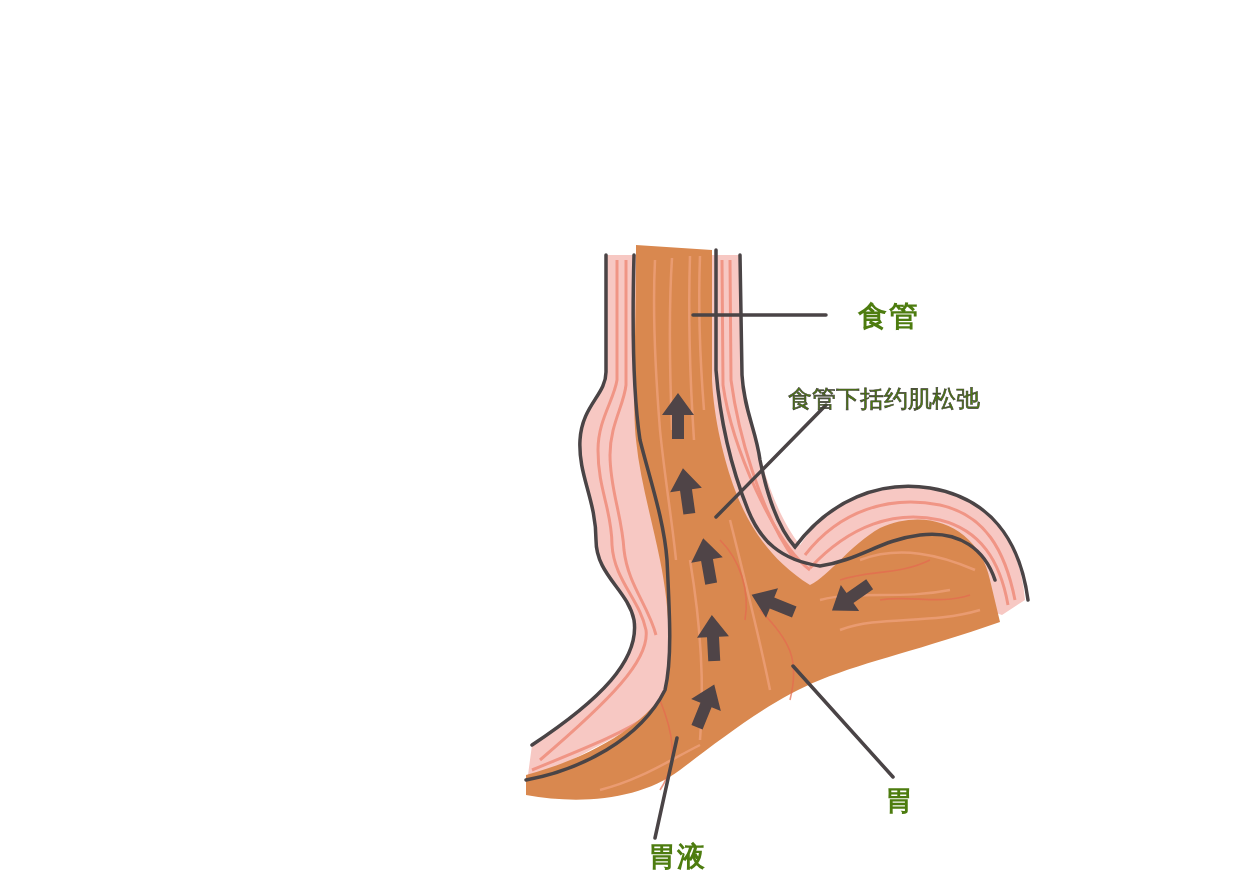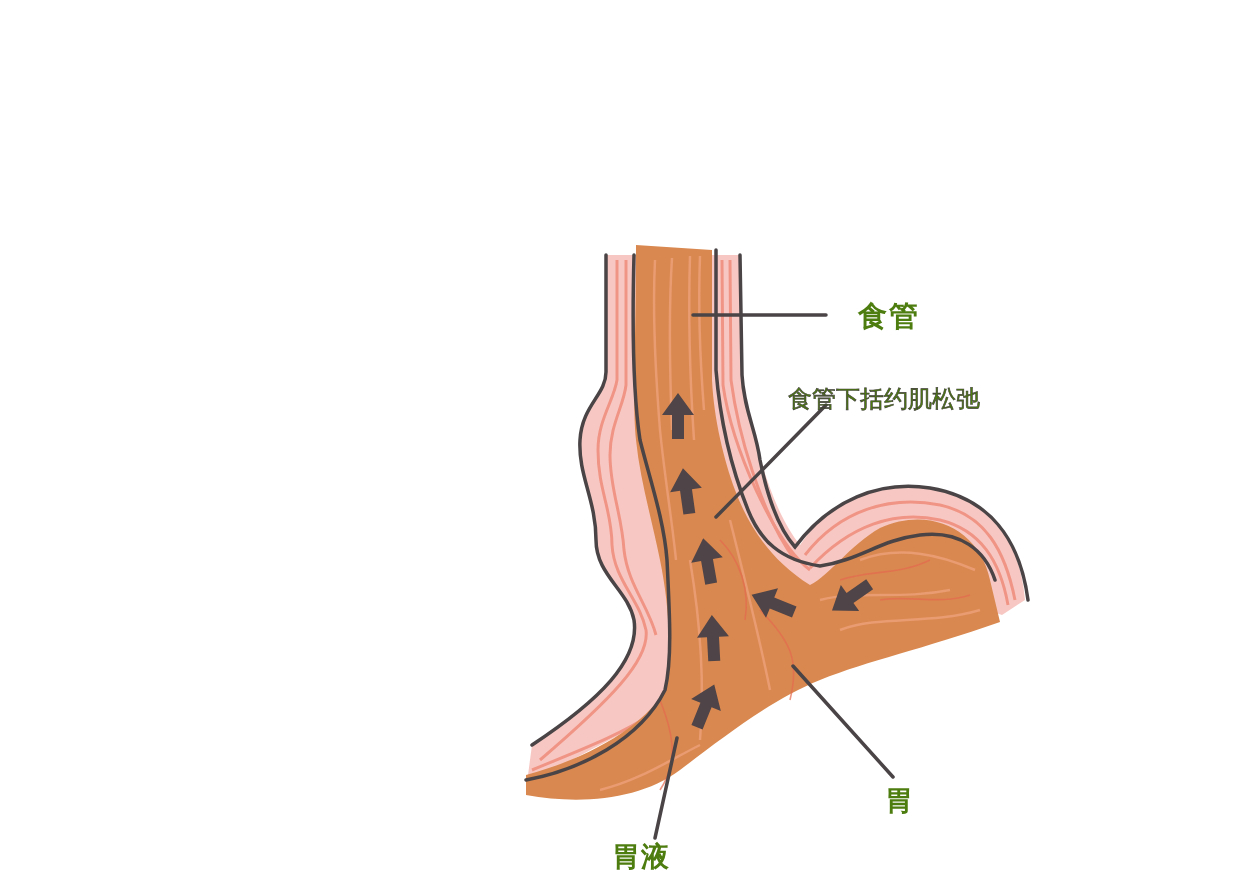--- a/index.html
+++ b/index.html
@@ -3,21 +3,21 @@
 <meta charset="utf-8">
 <style>
   html, body { margin:0; padding:0; background:#ffffff; }
   body { width:1240px; height:877px; position:relative; overflow:hidden; font-family:"DejaVu Sans", sans-serif; }
   svg { position:absolute; left:0; top:0; }
   .label { position:absolute; color:#4d7c0f; font-family:"DejaVu Sans", sans-serif; font-weight:bold; white-space:nowrap; }
   .lbl-esophagus { left:858px; top:297px; font-size:29px; letter-spacing:2px; }
   .lbl-sphincter { left:788px; top:362px; font-size:24px; line-height:34px; text-align:center; font-weight:normal;margin-top:20px; -webkit-text-stroke:0.6px #3f3a3a; }
   .lbl-sphincter span { display:block; }
   .lbl-stomach { left:885px; top:782px; font-size:28px; }
-  .lbl-gastric { left:612px; top:838px; font-size:28px; letter-spacing:1px; }
+  .lbl-gastric { left:648px; top:838px; font-size:28px; letter-spacing:1px; }
 </style>
 </head>
 <body>
 
 <svg width="1240" height="877" viewBox="0 0 1240 877">
 
   <path d="M606 255 L606 372 C606 395 582 405 580 440 C578 475 596 500 596 540 C596 575 628 590 634 620 C640 660 600 700 532 745 L526 790 C560 760 620 740 640 720 L700 690 L790 640 C880 610 960 600 1002 615 L1025 600 C1020 540 990 500 930 488 C880 480 830 500 800 545 C780 520 765 480 756 440 C745 410 742 385 742 370 L740 255 Z" fill="#f7c8c3"></path>
 
   <g stroke="#f0907f" stroke-width="3" fill="none" opacity="0.9">
     <path d="M617 260 L617 380 C614 400 598 420 598 450 C598 490 612 510 612 545 C614 580 640 600 646 630 C650 660 610 700 540 760"></path>

